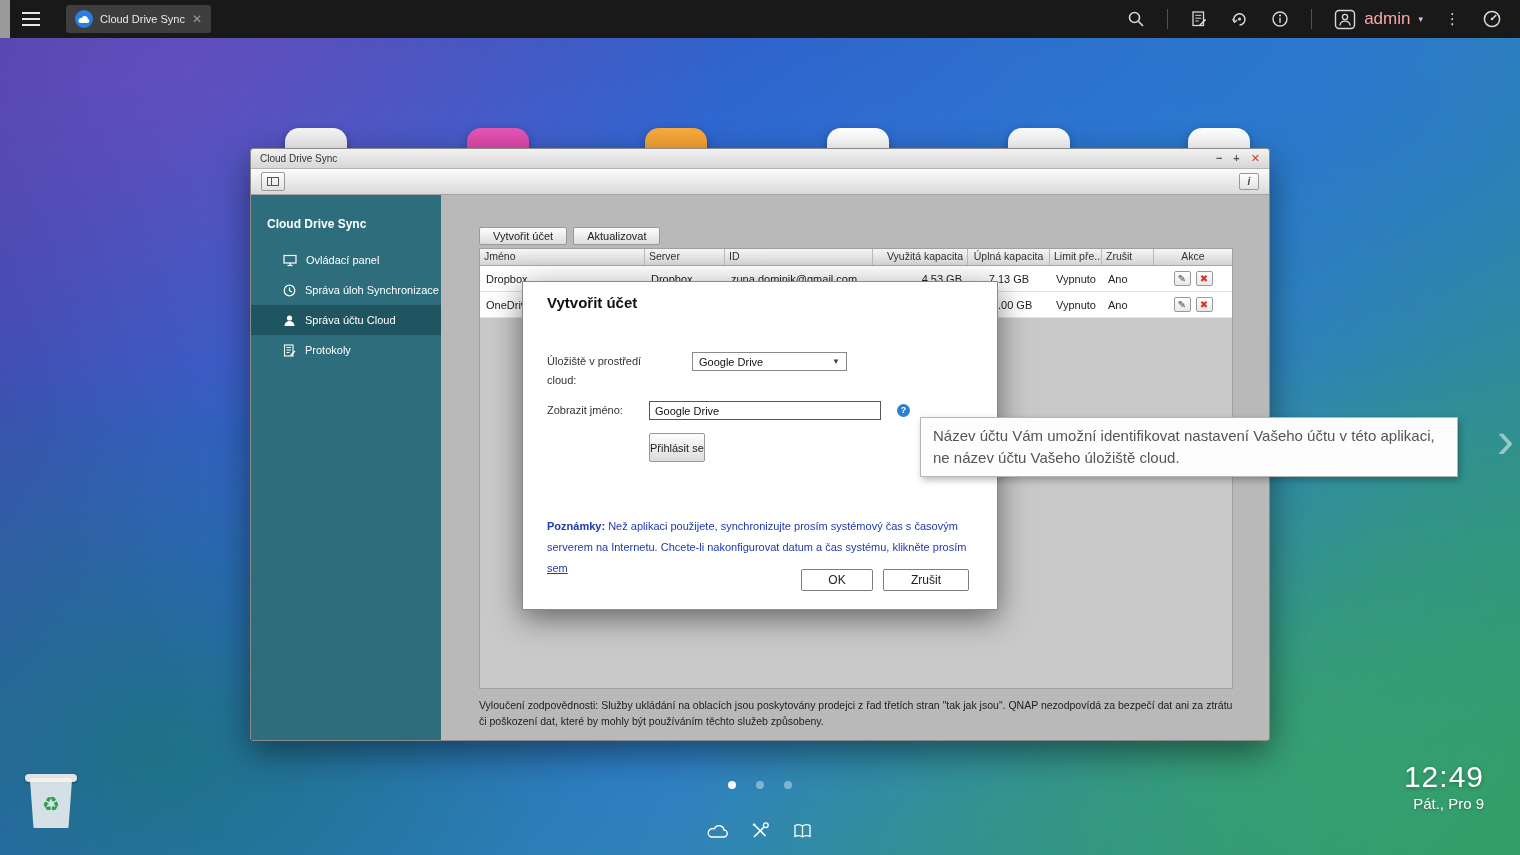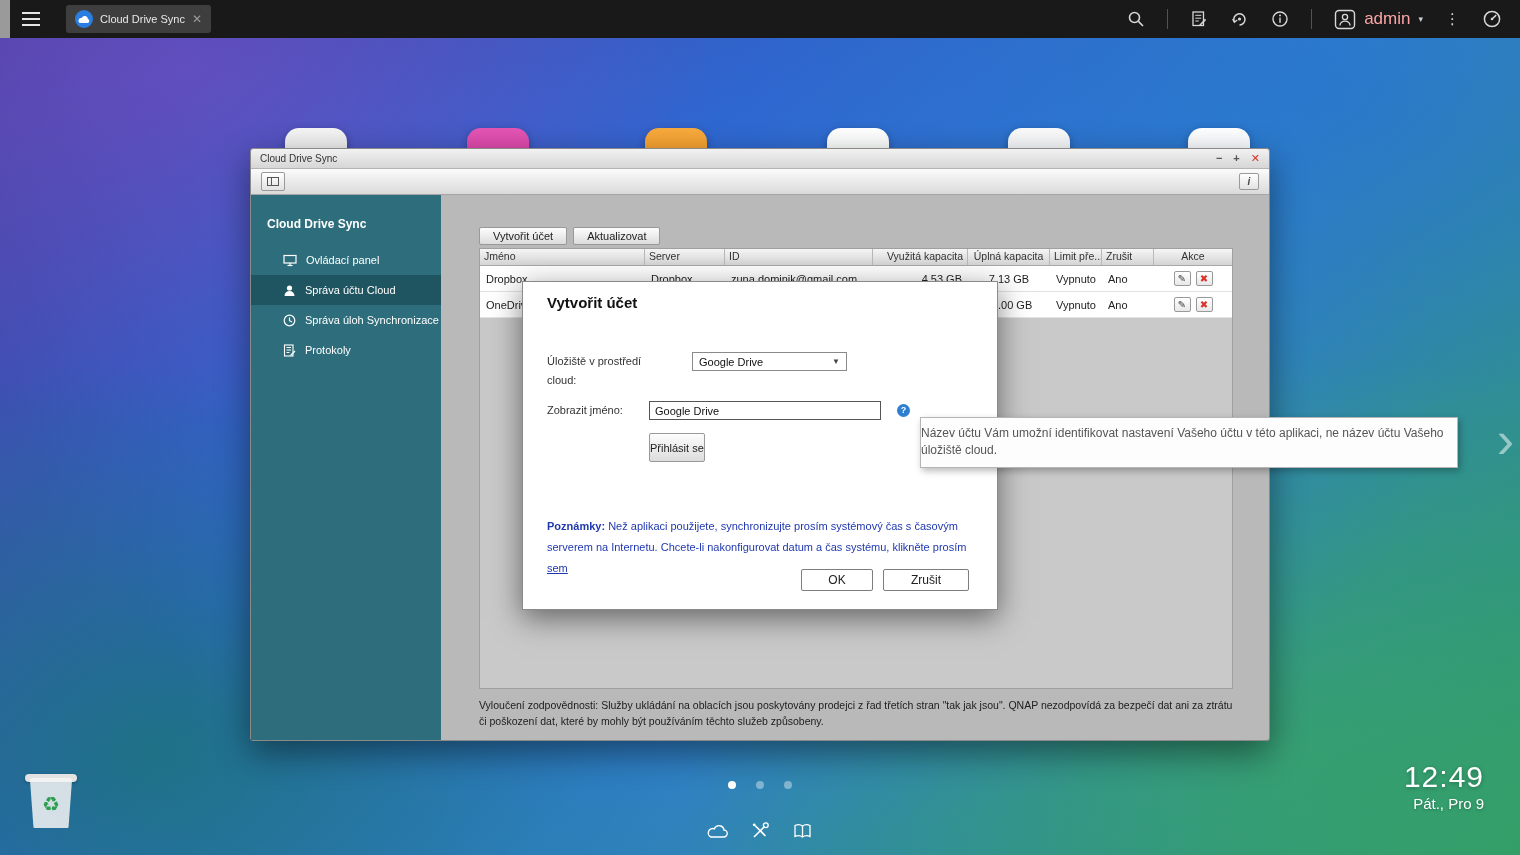--- a/index.html
+++ b/index.html
@@ -84,21 +84,21 @@
   .d-signin { position:absolute; top:151px; left:126px; font-size:11px; height:29px; padding:0 0; background:linear-gradient(#fdfdfd,#dcdcdc); border:1px solid #999; border-radius:2px; color:#222; cursor:pointer; }
   .d-notes { position:absolute; top:234px; left:24px; right:24px; font-size:11px; color:#2038b0; line-height:21px; }
   .d-notes b { font-weight:bold; }
   .d-notes a { color:#2038b0; text-decoration:underline; cursor:pointer; }
   .d-btns { position:absolute; bottom:18px; right:28px; display:flex; gap:10px; }
   .d-btn { height:22px; background:#fff; border:1px solid #7d7d7d; border-radius:2px; font-size:12px; color:#222; cursor:pointer; }
   .d-btn.ok { width:72px; }
   .d-btn.cancel { width:86px; }
 
   
-  .tooltip { position:absolute; left:920px; top:417px; width:538px; background:#fdfdfd; border:1px solid #b5b5b5; box-shadow:2px 3px 7px rgba(0,0,0,.28); padding:7px 0; font-size:12px; color:#555; line-height:1.45; z-index:60; }
+  .tooltip { position:absolute; left:920px; top:417px; width:538px; background:#fdfdfd; border:1px solid #b5b5b5; box-shadow:2px 3px 7px rgba(0,0,0,.28); padding:7px 12px; font-size:15px; color:#555; line-height:1.45; z-index:60; }
 
   
   .recycle { position:absolute; left:24px; top:770px; width:54px; height:60px; cursor:pointer; z-index:2; }
   .bin-body { position:absolute; left:4px; top:8px; width:46px; height:50px; background:rgba(245,245,245,.85); border-radius:5px 5px 7px 7px; clip-path:polygon(4% 0,96% 0,88% 100%,12% 100%); box-shadow:0 2px 6px rgba(0,0,0,.3); }
   .bin-lid { position:absolute; left:1px; top:4px; width:52px; height:8px; background:#e3e3e3; border-radius:4px; box-shadow:0 1px 3px rgba(0,0,0,.3); }
   .bin-glyph { position:absolute; left:0; right:0; top:22px; text-align:center; font-size:20px; color:#2e9e4f; }
   .page-dots { position:absolute; left:50%; top:781px; transform:translateX(-50%); display:flex; gap:20px; z-index:2; }
   .dot { width:8px; height:8px; border-radius:50%; background:rgba(255,255,255,.4); cursor:pointer; }
   .dot.active { background:#fff; }
   .bottom-icons { position:absolute; left:50%; top:820px; transform:translateX(-50%); display:flex; gap:16px; align-items:center; z-index:2; }
@@ -205,33 +205,33 @@
     <div class="sidebar">
       <div class="sb-header">Cloud Drive Sync</div>
       <div class="sb-item">
         <svg width="14" height="13" viewBox="0 0 14 13">
             <rect x="1" y="1.5" width="12" height="7.5" fill="none" stroke="#fff" stroke-width="1.2"></rect>
             <line x1="7" y1="9" x2="7" y2="11" stroke="#fff" stroke-width="1.2"></line>
             <line x1="4.5" y1="11.5" x2="9.5" y2="11.5" stroke="#fff" stroke-width="1.2"></line>
           </svg>
         <span>Ovládací panel</span>
       </div>
+      <div class="sb-item">
+        <svg width="13" height="13" viewBox="0 0 13 13">
+            <circle cx="6.5" cy="6.5" r="5.3" fill="none" stroke="#fff" stroke-width="1.2"></circle>
+            <path d="M6.5 3.5 V6.7 L9 8" fill="none" stroke="#fff" stroke-width="1.2"></path>
+          </svg>
+        <span>Správa úloh Synchronizace</span>
+      </div>
       <div class="sb-item sel">
         <svg width="13" height="13" viewBox="0 0 13 13">
             <circle cx="6.5" cy="4" r="2.6" fill="#fff"></circle>
             <path d="M1.5 12 a5 5 0 0 1 10 0 Z" fill="#fff"></path>
           </svg>
         <span>Správa účtu Cloud</span>
-      </div>
-      <div class="sb-item">
-        <svg width="13" height="13" viewBox="0 0 13 13">
-            <circle cx="6.5" cy="6.5" r="5.3" fill="none" stroke="#fff" stroke-width="1.2"></circle>
-            <path d="M6.5 3.5 V6.7 L9 8" fill="none" stroke="#fff" stroke-width="1.2"></path>
-          </svg>
-        <span>Správa úloh Synchronizace</span>
       </div>
       <div class="sb-item">
         <svg width="13" height="13" viewBox="0 0 13 13">
             <rect x="1.5" y="1" width="8.5" height="11" fill="none" stroke="#fff" stroke-width="1.1"></rect>
             <line x1="3.5" y1="3.5" x2="8" y2="3.5" stroke="#fff"></line>
             <line x1="3.5" y1="6" x2="8" y2="6" stroke="#fff"></line>
             <line x1="3.5" y1="8.5" x2="6.5" y2="8.5" stroke="#fff"></line>
             <line x1="7.5" y1="11.5" x2="12" y2="7" stroke="#fff" stroke-width="1.3"></line>
           </svg>
         <span>Protokoly</span>

